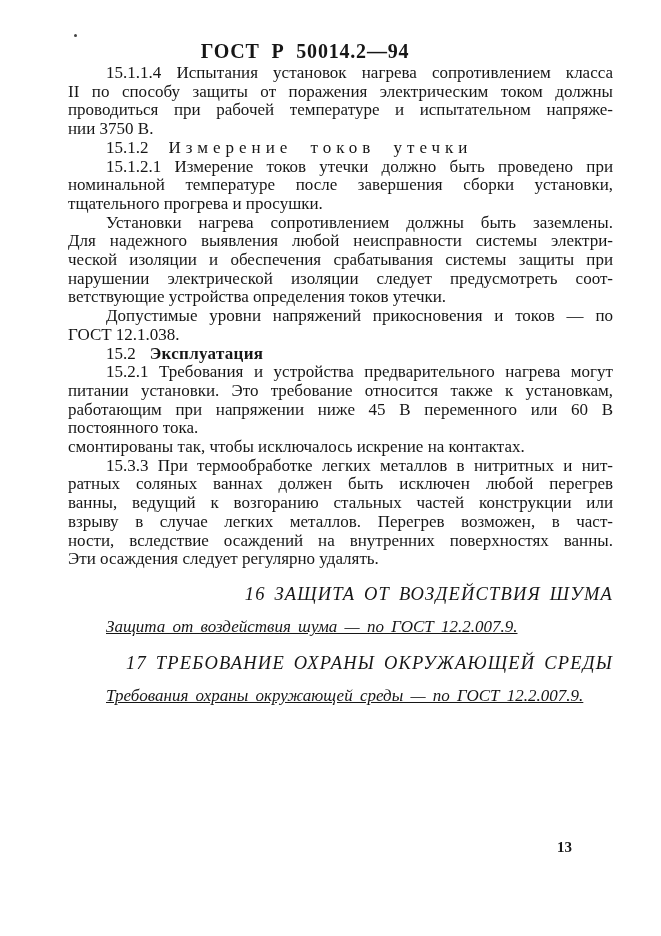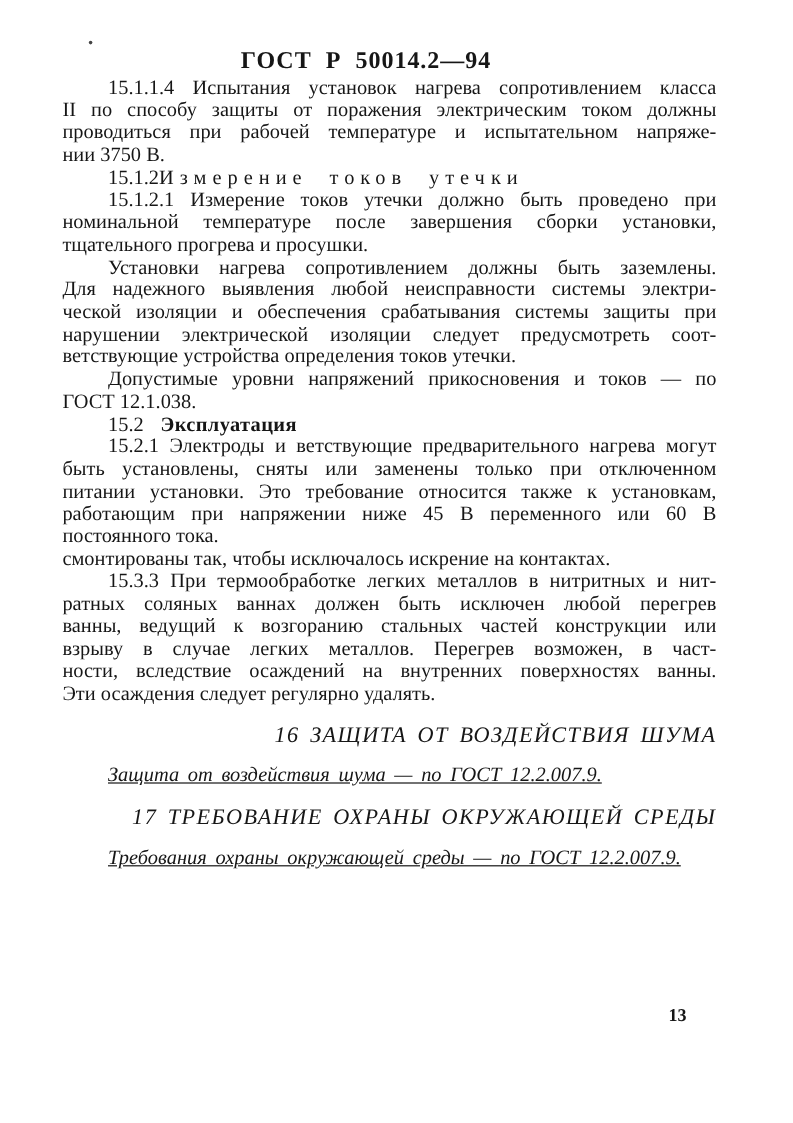--- a/index.html
+++ b/index.html
@@ -15,27 +15,27 @@
     position:absolute;left:74px;top:34px;
     width:3px;height:3px;background:#444;border-radius:50%;
   }
   .std-header{
     position:absolute;top:40px;left:0;right:51px;
     text-align:center;
     font-weight:700;font-size:20px;
     letter-spacing:0.8px;word-spacing:6px;
   }
   .body-col{
-    position:absolute;left:52px;top:64px;width:545px;
+    position:absolute;left:68px;top:64px;width:545px;
     font-size:17px;line-height:18.7px;
   }
   .ln{min-height:18.7px;}
   .j{text-align:justify;text-align-last:justify;}
   .ind{text-indent:38px;}
-  .sp-label{letter-spacing:5px;word-spacing:9px;margin-left:0;}
+  .sp-label{letter-spacing:5px;word-spacing:9px;margin-left:20px;}
   .b-label{font-weight:700;margin-left:14px;letter-spacing:0.3px;}
   .sec-h{
     font-style:italic;font-size:18.5px;line-height:23px;
     padding-left:38px;letter-spacing:1.2px;word-spacing:3px;text-align:right;
   }
   .sec-h16{margin-top:14px;}
   .sec-h17{margin-top:15px;}
   .sec-t{
     font-style:italic;font-size:17px;line-height:20px;
     padding-left:38px;word-spacing:3px;margin-top:11px;text-decoration:underline;
@@ -71,22 +71,21 @@
     <div class="ln j">Для надежного выявления любой неисправности системы электри-</div>
     <div class="ln j">ческой изоляции и обеспечения срабатывания системы защиты при</div>
     <div class="ln j">нарушении электрической изоляции следует предусмотреть соот-</div>
     <div class="ln">ветствующие устройства определения токов утечки.</div>
 
     <div class="ln j ind">Допустимые уровни напряжений прикосновения и токов — по</div>
     <div class="ln">ГОСТ 12.1.038.</div>
 
     <div class="ln ind"><span>15.2</span><span class="b-label">Эксплуатация</span></div>
 
-    <div class="ln j ind">15.2.1 Электроды и ветствующие предварительного нагрева могут</div>
-    <div class="ln j">быть установлены, сняты или заменены только при отключенном</div>
+    <div class="ln j ind">15.2.1 Требования и устройства предварительного нагрева могут</div>
     <div class="ln j">питании установки. Это требование относится также к установкам,</div>
     <div class="ln j">работающим при напряжении ниже 45 В переменного или 60 В</div>
     <div class="ln">постоянного тока.</div>
 
     <div class="ln">смонтированы так, чтобы исключалось искрение на контактах.</div>
 
     <div class="ln j ind">15.3.3 При термообработке легких металлов в нитритных и нит-</div>
     <div class="ln j">ратных соляных ваннах должен быть исключен любой перегрев</div>
     <div class="ln j">ванны, ведущий к возгоранию стальных частей конструкции или</div>
     <div class="ln j">взрыву в случае легких металлов. Перегрев возможен, в част-</div>

